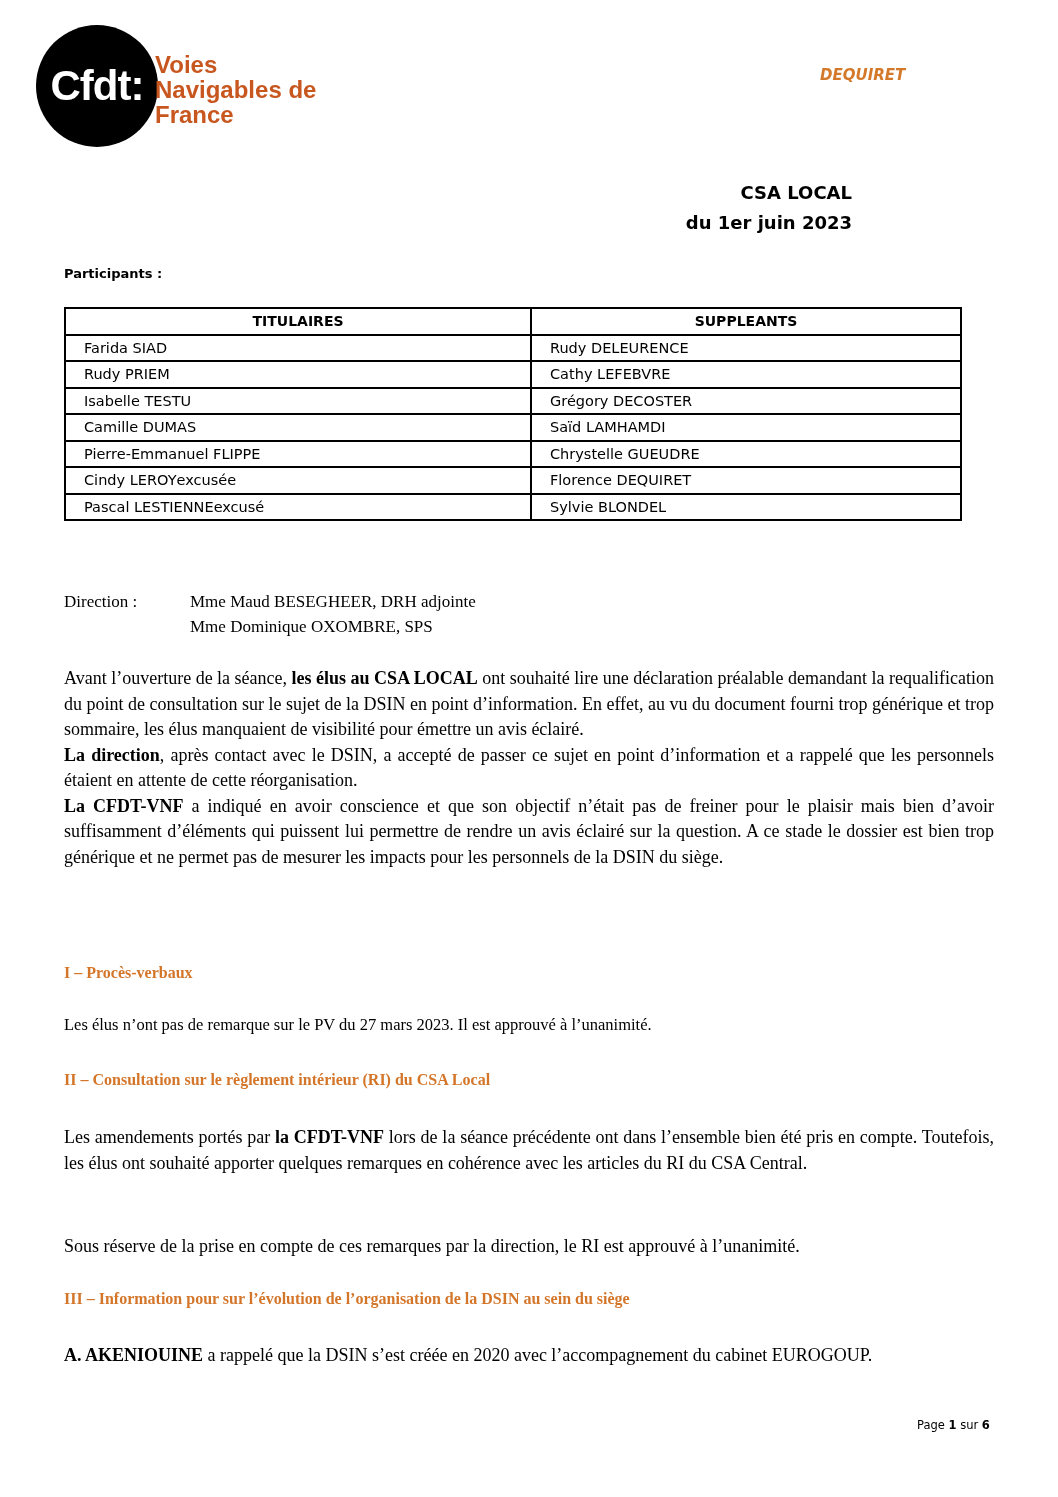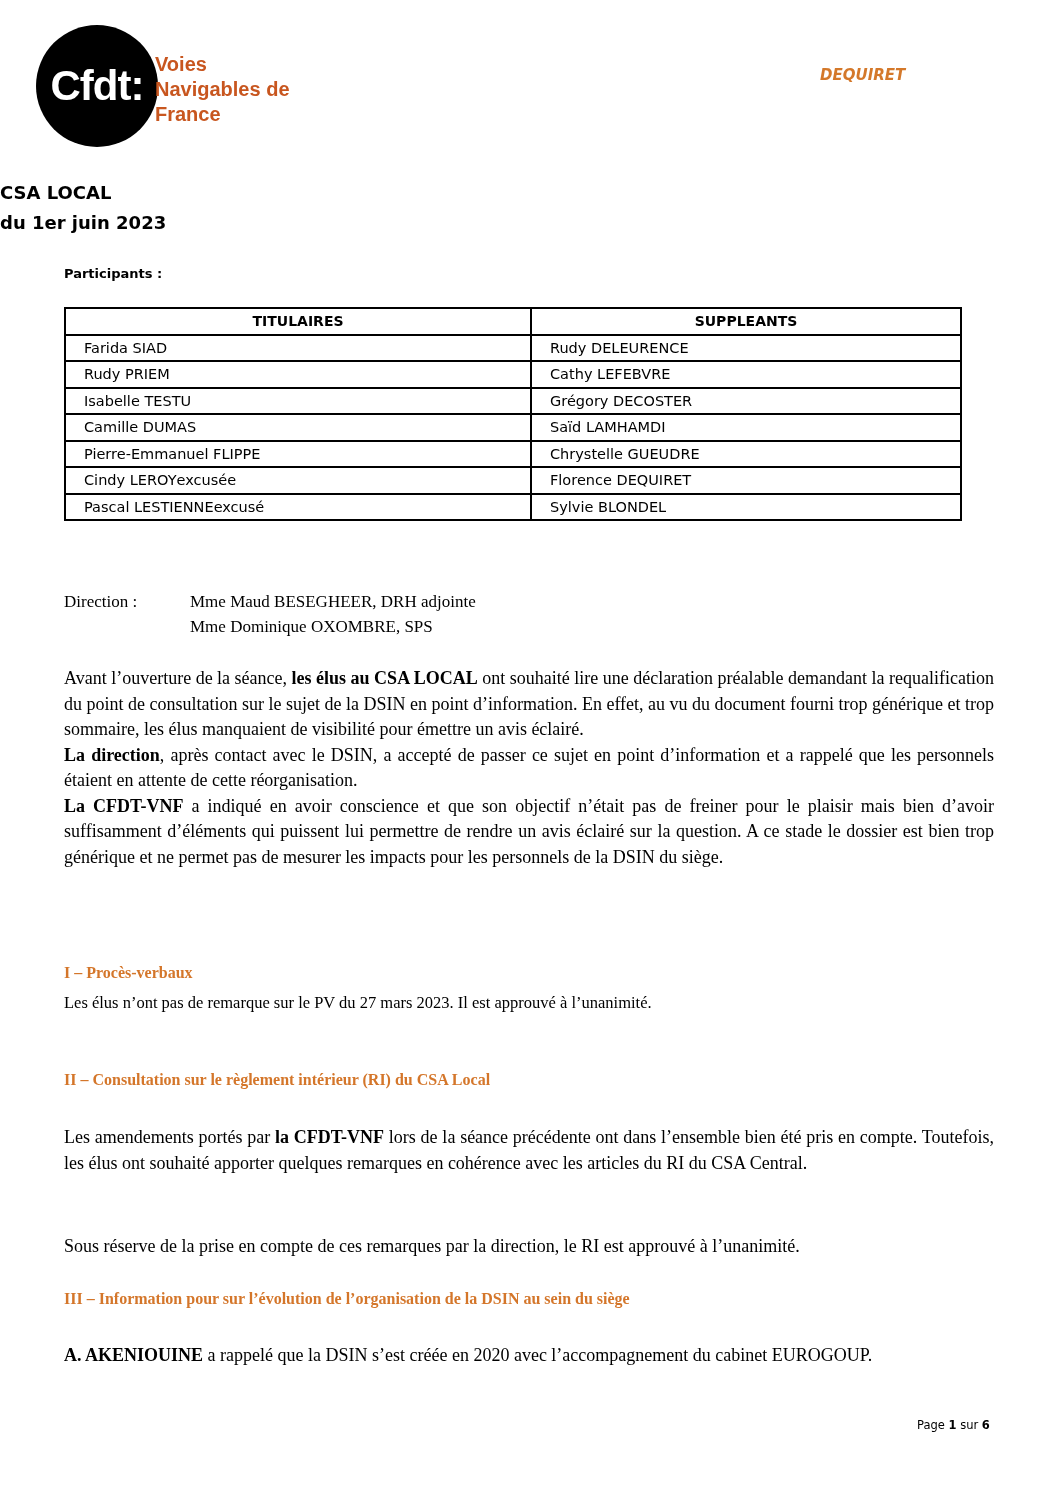--- a/index.html
+++ b/index.html
@@ -6,28 +6,28 @@
   body { width: 1058px; height: 1497px; position: relative; overflow: hidden; color: #000; }
   .abs { position: absolute; }
   .logo-circle {
     left: 36px; top: 25px; width: 122px; height: 122px; border-radius: 50%;
     background: #000000; color: #fff;
     font-family: "Liberation Sans", sans-serif; font-weight: bold; font-size: 42px;
     display: flex; align-items: center; justify-content: center; letter-spacing: -1px;
   }
   .logo-text {
     left: 155px; top: 52px; color: #c8561f;
-    font-family: "Liberation Sans", sans-serif; font-weight: bold; font-size: 20px; line-height: 25px;
+    font-family: "Liberation Sans", sans-serif; font-weight: bold; font-size: 24px; line-height: 25px;
   }
   .synthese {
     left: 820px; top: 66px; color: #d4782a;
     font-family: "DejaVu Sans", sans-serif; font-style: italic; font-weight: bold; font-size: 15px;
   }
   .title {
-    left: 0; width: 852px; text-align: left;
+    left: 0; width: 852px; text-align: right;
     font-family: "DejaVu Sans", sans-serif; font-weight: bold; font-size: 18px;
   }
   .participants {
     left: 64px; top: 266px; font-family: "DejaVu Sans", sans-serif; font-weight: bold; font-size: 13px;
   }
   table.roster {
     position: absolute; left: 64px; top: 307px; width: 898px; border-collapse: collapse;
     font-family: "DejaVu Sans", sans-serif; font-size: 14.5px;
   }
   table.roster td, table.roster th {
@@ -145,21 +145,21 @@
   <div>Mme Dominique OXOMBRE, SPS</div>
 </div>
 
 <div class="abs serif para" style="top:666px;">
   <div><span>Avant l’ouverture de la séance, </span><b>les élus au CSA LOCAL</b><span> ont souhaité lire une déclaration préalable demandant la requalification du point de consultation sur le sujet de la DSIN en point d’information. En effet, au vu du document fourni trop générique et trop sommaire, les élus manquaient de visibilité pour émettre un avis éclairé.</span></div>
   <div><b>La direction</b><span>, après contact avec le DSIN, a accepté de passer ce sujet en point d’information et a rappelé que les personnels étaient en attente de cette réorganisation.</span></div>
   <div><b>La CFDT-VNF</b><span> a indiqué en avoir conscience et que son objectif n’était pas de freiner pour le plaisir mais bien d’avoir suffisamment d’éléments qui puissent lui permettre de rendre un avis éclairé sur la question. A ce stade le dossier est bien trop générique et ne permet pas de mesurer les impacts pour les personnels de la DSIN du siège.</span></div>
 </div>
 
 <div class="abs heading" style="left:64px; top:964px;">I – Procès-verbaux</div>
-<div class="abs serif para" style="top:990px; font-size:16.5px;">Les élus n’ont pas de remarque sur le PV du 27 mars 2023. Il est approuvé à l’unanimité.</div>
+<div class="abs serif para" style="top:1012px; font-size:16.5px;">Les élus n’ont pas de remarque sur le PV du 27 mars 2023. Il est approuvé à l’unanimité.</div>
 
 <div class="abs heading" style="left:64px; top:1071px;">II – Consultation sur le règlement intérieur (RI) du CSA Local</div>
 <div class="abs serif para" style="top:1125px;"><span>Les amendements portés par </span><b>la CFDT-VNF</b><span> lors de la séance précédente ont dans l’ensemble bien été pris en compte. Toutefois, les élus ont souhaité apporter quelques remarques en cohérence avec les articles du RI du CSA Central.</span></div>
 <div class="abs serif para" style="top:1234px;">Sous réserve de la prise en compte de ces remarques par la direction, le RI est approuvé à l’unanimité.</div>
 
 <div class="abs heading" style="left:64px; top:1290px;">III – Information pour sur l’évolution de l’organisation de la DSIN au sein du siège</div>
 <div class="abs serif para" style="top:1343px;"><b>A. AKENIOUINE</b><span> a rappelé que la DSIN s’est créée en 2020 avec l’accompagnement du cabinet EUROGOUP.</span></div>
 
 <div class="abs page-num"><span>Page </span><b>1</b><span> sur </span><b>6</b></div>
 

